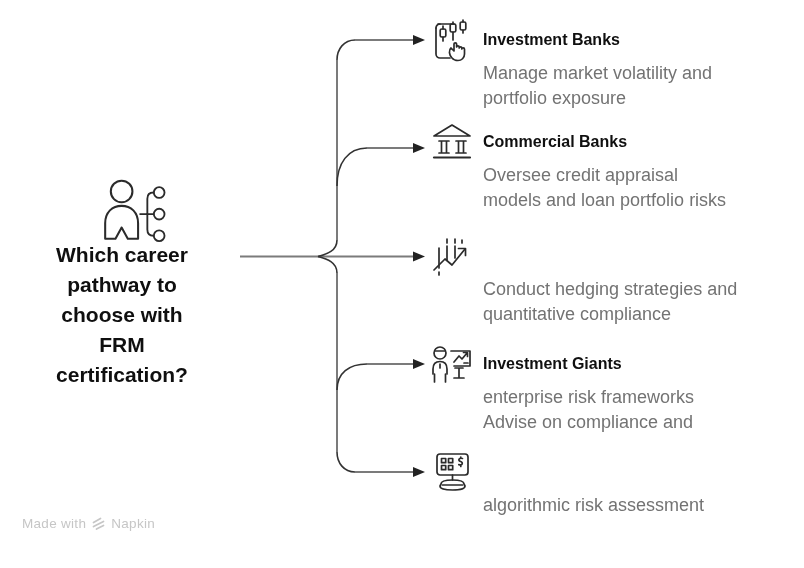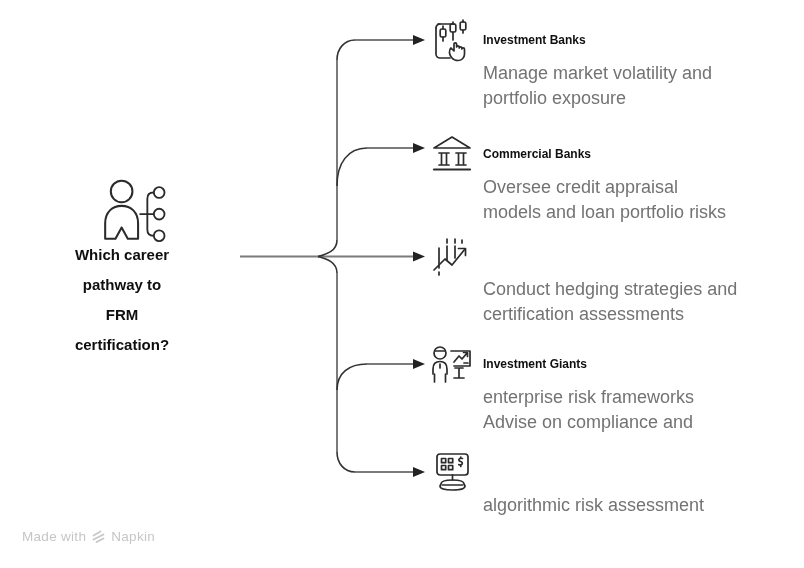--- a/index.html
+++ b/index.html
@@ -7,40 +7,40 @@
     position:relative;width:804px;height:568px;background:#ffffff;overflow:hidden;
     font-family:"Liberation Sans", sans-serif;color:#111;
   }
   
   .connectors{position:absolute;left:0;top:0;width:804px;height:568px;}
 
   
   .center-icon{position:absolute;left:99px;top:178px;width:72px;height:64px;}
   .center-title{
     position:absolute;left:12px;top:240px;width:220px;
-    text-align:center;font-size:15px;font-weight:700;line-height:30px;color:#0f0f0f;
+    text-align:center;font-size:21px;font-weight:700;line-height:30px;color:#0f0f0f;
   }
   .center-title span{display:block;}
 
   
   .branch{position:absolute;left:430px;width:345px;height:104px;}
   .b-icon{position:absolute;left:0;top:0;width:46px;height:48px;}
-  .b-title{position:absolute;left:53px;top:10px;font-size:12px;font-weight:700;line-height:24px;color:#101010;white-space:nowrap;}
+  .b-title{position:absolute;left:53px;top:10px;font-size:16px;font-weight:700;line-height:24px;color:#101010;white-space:nowrap;}
   .b-desc{position:absolute;left:53px;top:43px;font-size:18px;line-height:25px;color:#737373;}
   .b-desc span{display:block;white-space:nowrap;}
 
   .branch-1{top:18px;}
-  .branch-2{top:132px;}
+  .branch-2{top:120px;}
   .branch-3{top:234px;}
   .branch-4{top:342px;}
   .branch-5{top:450px;}
 
   
   .watermark{
-    position:absolute;left:22px;top:529px;display:flex;align-items:center;gap:5px;
+    position:absolute;left:22px;top:516px;display:flex;align-items:center;gap:5px;
     font-size:13.5px;color:#c6c6c6;letter-spacing:.3px;
   }
   .icon-stroke{stroke:#2b2b2b;fill:none;stroke-linecap:round;stroke-linejoin:round;}
 </style>
 </head>
 <body>
 
 <div class="canvas">
 
   <svg class="connectors" viewBox="0 0 804 568">
@@ -84,20 +84,21 @@
       <path d="M47 35 H53"></path>
       <path d="M47 35 V50 C47 54 49 56 53 56"></path>
       <circle cx="58.5" cy="14" r="5.2"></circle>
       <circle cx="58.5" cy="35" r="5.2"></circle>
       <circle cx="58.5" cy="56" r="5.2"></circle>
     </g>
   </svg>
   <div class="center-title">
     <span>Which career</span>
     <span>pathway to</span>
+    <span>choose with</span>
     <span>FRM</span>
     <span>certification?</span>
   </div>
 
   <div class="branch branch-1">
     <svg class="b-icon" viewBox="0 0 46 48">
       <g class="icon-stroke" stroke-width="1.7">
         <path d="M8 6 H24 M6 10 V36 C6 38.2 7.8 40 10 40 H20"></path>
         <path d="M6 10 C6 7.8 7.8 6 10 6"></path>
         <path d="M13 8 V11 M13 19 V23"></path>
@@ -138,21 +139,21 @@
         <path d="M9 14 V34 M9 38 V41"></path>
         <path d="M17 5 V9 M17 12 V26"></path>
         <path d="M25 5 V9 M25 12 V24"></path>
         <path d="M32 6 V9"></path>
         <path d="M4 36 L15 25 L22 31 L35 15"></path>
         <path d="M28.5 14.5 L35.5 14.5 L35.5 21.5"></path>
       </g>
     </svg>
     <div class="b-desc">
       <span>Conduct hedging strategies and</span>
-      <span>certification assessments</span>
+      <span>quantitative compliance</span>
     </div>
   </div>
 
   <div class="branch branch-4">
     <svg class="b-icon" viewBox="0 0 46 48">
       <g class="icon-stroke" stroke-width="1.7">
         <circle cx="10" cy="11" r="6"></circle>
         <path d="M4.8 9 L15.2 9"></path>
         <path d="M3 32 V27 C3 21.5 6 19.5 10 19.5 C14 19.5 17 21.5 17 27 V32 M10 22 V26"></path>
         <path d="M4.5 32 V40 M15.5 32 V40"></path>

